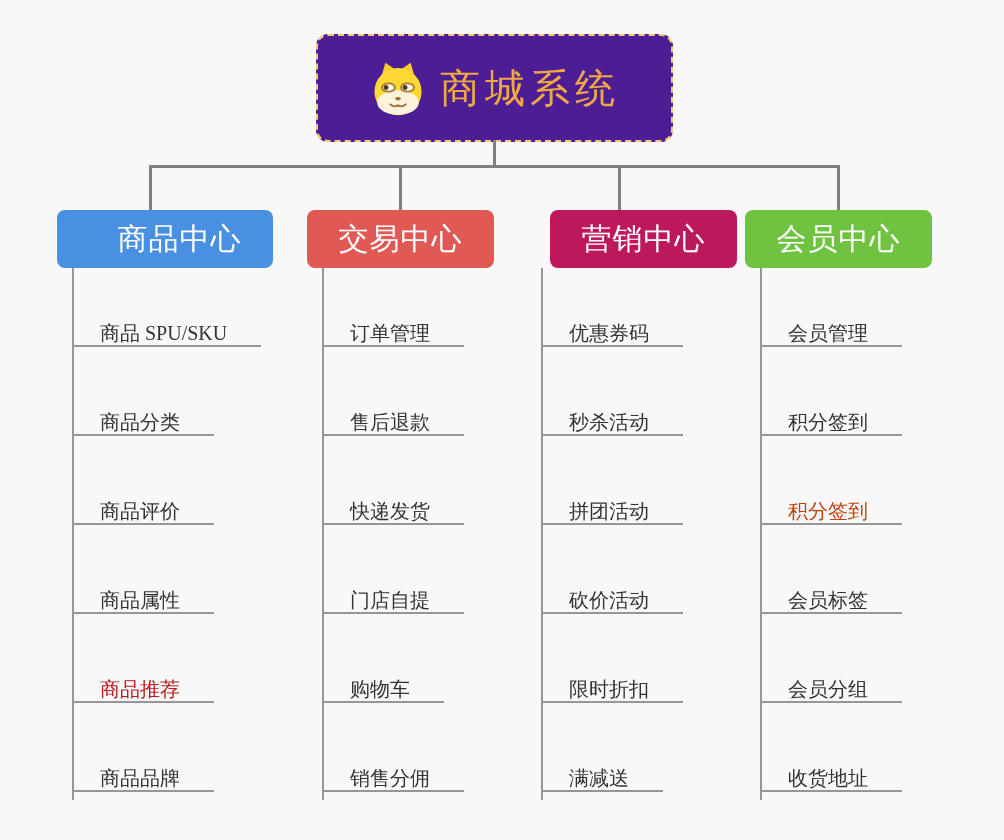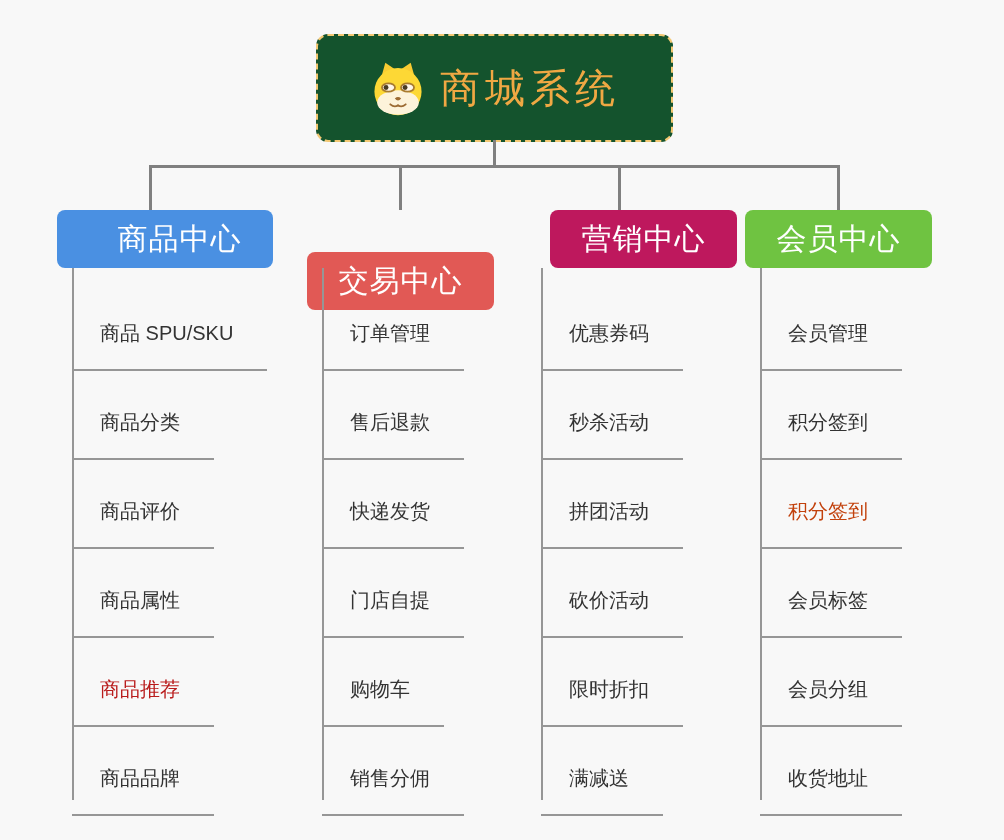--- a/index.html
+++ b/index.html
@@ -3,42 +3,42 @@
 <meta charset="utf-8">
 <style>
   html,body { margin:0; padding:0; }
   .canvas {
     position:relative; width:1004px; height:840px;
     background:#f8f8f8; overflow:hidden;
     font-family:"Liberation Sans", sans-serif;
   }
   .root {
     position:absolute; left:316px; top:34px; width:357px; height:108px;
-    background:#14532d; border:2px dashed #f3c873; border-radius:12px;
+    background:#4c1d95; border:2px dashed #f3c873; border-radius:12px;
     display:flex; align-items:center; justify-content:center; gap:13px;
     box-sizing:border-box;
   }
   .root-icon { width:58px; height:58px; display:inline-block; }
   .root-icon svg { width:58px; height:58px; display:block; }
   .root-title {
     font-size:40px; line-height:44px; color:#f0a843;
     letter-spacing:5px; font-weight:500; white-space:nowrap;
   }
   .branch {
     position:absolute; top:210px; width:187px; height:58px;
     border-radius:8px; color:#ffffff; font-size:30px; letter-spacing:1px;
     display:flex; align-items:center; justify-content:center;
     white-space:nowrap;
   }
   .line { position:absolute; background:#808080; }
   .line.thin { background:#969696; }
   .leaf {
     position:absolute; border-bottom:2px solid #701a75;
     color:#333333; font-size:20px; line-height:23px;
-    padding:0 34px 24px 28px; white-space:nowrap;
+    padding:0 34px 0 28px; white-space:nowrap;font-family:Liberation Serif, serif;
   }
 </style>
 </head>
 <body>
 
 <div class="canvas" id="canvas" style="background: rgb(248, 248, 248);">
 
   <div class="root" style="border-color: rgb(243, 200, 115);">
     <span class="root-icon">
       <svg viewBox="0 0 64 64" xmlns="http://www.w3.org/2000/svg">
@@ -67,21 +67,21 @@
       <div class="branch" style="left: 57px; background: rgb(74, 144, 226); padding-left: 29px;">
         <span>商品中心</span>
       </div>
       <div class="line thin" style="left: 72px; top: 268px; width: 2px; height: 532px; background: rgb(150, 150, 150);"></div>
       <div class="leaf" style="left: 72px; top: 322px; color: rgb(51, 51, 51); border-bottom-color: rgb(150, 150, 150);">商品 SPU/SKU</div>
       <div class="leaf" style="left: 72px; top: 411px; color: rgb(51, 51, 51); border-bottom-color: rgb(150, 150, 150);">商品分类</div>
       <div class="leaf" style="left: 72px; top: 500px; color: rgb(51, 51, 51); border-bottom-color: rgb(150, 150, 150);">商品评价</div>
       <div class="leaf" style="left: 72px; top: 589px; color: rgb(51, 51, 51); border-bottom-color: rgb(150, 150, 150);">商品属性</div>
       <div class="leaf" style="left: 72px; top: 678px; color: #b91c1c; border-bottom-color: rgb(150, 150, 150);">商品推荐</div>
       <div class="leaf" style="left: 72px; top: 767px; color: rgb(51, 51, 51); border-bottom-color: rgb(150, 150, 150);">商品品牌</div>
-      <div class="branch" style="left: 307px; background: rgb(225, 89, 85); margin-top: 42px;">
+      <div class="branch" style="left: 307px; background: rgb(225, 89, 85);">
         <span>交易中心</span>
       </div>
       <div class="line thin" style="left: 322px; top: 268px; width: 2px; height: 532px; background: rgb(150, 150, 150);"></div>
       <div class="leaf" style="left: 322px; top: 322px; color: rgb(51, 51, 51); border-bottom-color: rgb(150, 150, 150);">订单管理</div>
       <div class="leaf" style="left: 322px; top: 411px; color: rgb(51, 51, 51); border-bottom-color: rgb(150, 150, 150);">售后退款</div>
       <div class="leaf" style="left: 322px; top: 500px; color: rgb(51, 51, 51); border-bottom-color: rgb(150, 150, 150);">快递发货</div>
       <div class="leaf" style="left: 322px; top: 589px; color: rgb(51, 51, 51); border-bottom-color: rgb(150, 150, 150);">门店自提</div>
       <div class="leaf" style="left: 322px; top: 678px; color: rgb(51, 51, 51); border-bottom-color: rgb(150, 150, 150);">购物车</div>
       <div class="leaf" style="left: 322px; top: 767px; color: rgb(51, 51, 51); border-bottom-color: rgb(150, 150, 150);">销售分佣</div>
       <div class="branch" style="left: 550px; background: #be185d;">

